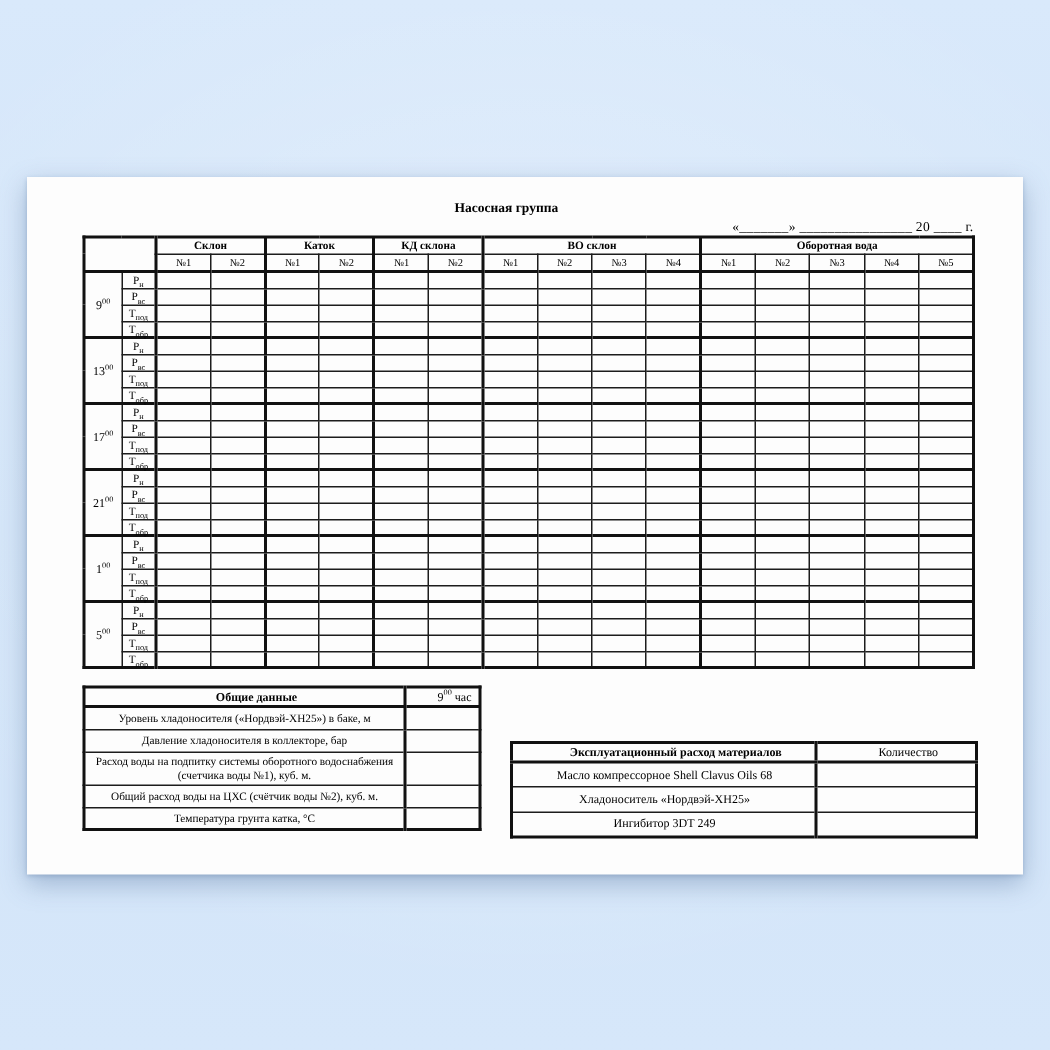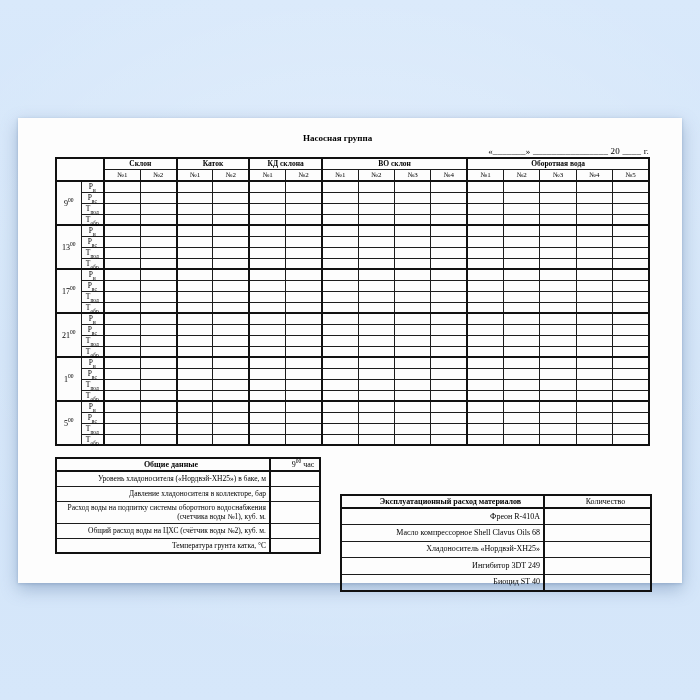--- a/index.html
+++ b/index.html
@@ -35,21 +35,21 @@
   .main sub{font-size:5.5px;vertical-align:sub;line-height:0;}
 
   
   .sub{position:absolute;border:2px solid #111;}
   .sub th,.sub td{border:1px solid #1c1c1c;padding-left:16px;}
   .sub thead tr{height:13px;}
   .sub thead th{border-bottom-width:2px;border-bottom-color:#111;font-size:8px;}
   .sub th.t{font-weight:bold;}
   .sub th.q{font-weight:normal;}
   .sub .val{border-left-width:2px;border-left-color:#111;}
-  .sub td.lbl{text-align:right;padding:1px 3px;line-height:1.25;}
+  .sub td.lbl{text-align:center;padding:1px 3px;line-height:1.25;}
   .general{left:37px;top:339px;width:264px;}
   .general td.lbl{font-size:7.5px;}
   .general sup{font-size:5.5px;vertical-align:super;line-height:0;}
   .materials{left:322px;top:338px;width:310px;margin-top:38px;}
   .materials tbody tr{height:16.5px;}
   .materials td.lbl{font-size:8px;padding-left:4px;}
 </style>
 </head>
 <body>
 
@@ -589,36 +589,28 @@
           <col style="width:107px">
         </colgroup>
       <thead>
         <tr>
           <th class="t">Эксплуатационный расход материалов</th>
           <th class="q val">Количество</th>
         </tr>
       </thead>
       <tbody>
           <tr>
-            <td class="lbl">Фреон R-410A</td>
-            <td class="val"></td>
-          </tr>
-          <tr>
             <td class="lbl">Масло компрессорное Shell Clavus Oils 68</td>
             <td class="val"></td>
           </tr>
           <tr>
             <td class="lbl">Хладоноситель «Нордвэй-ХН25»</td>
             <td class="val"></td>
           </tr>
           <tr>
             <td class="lbl">Ингибитор 3DT 249</td>
-            <td class="val"></td>
-          </tr>
-          <tr>
-            <td class="lbl">Биоцид ST 40</td>
             <td class="val"></td>
           </tr>
         </tbody>
     </table>
 
   </div>
 </div>
 
 </body></html>

